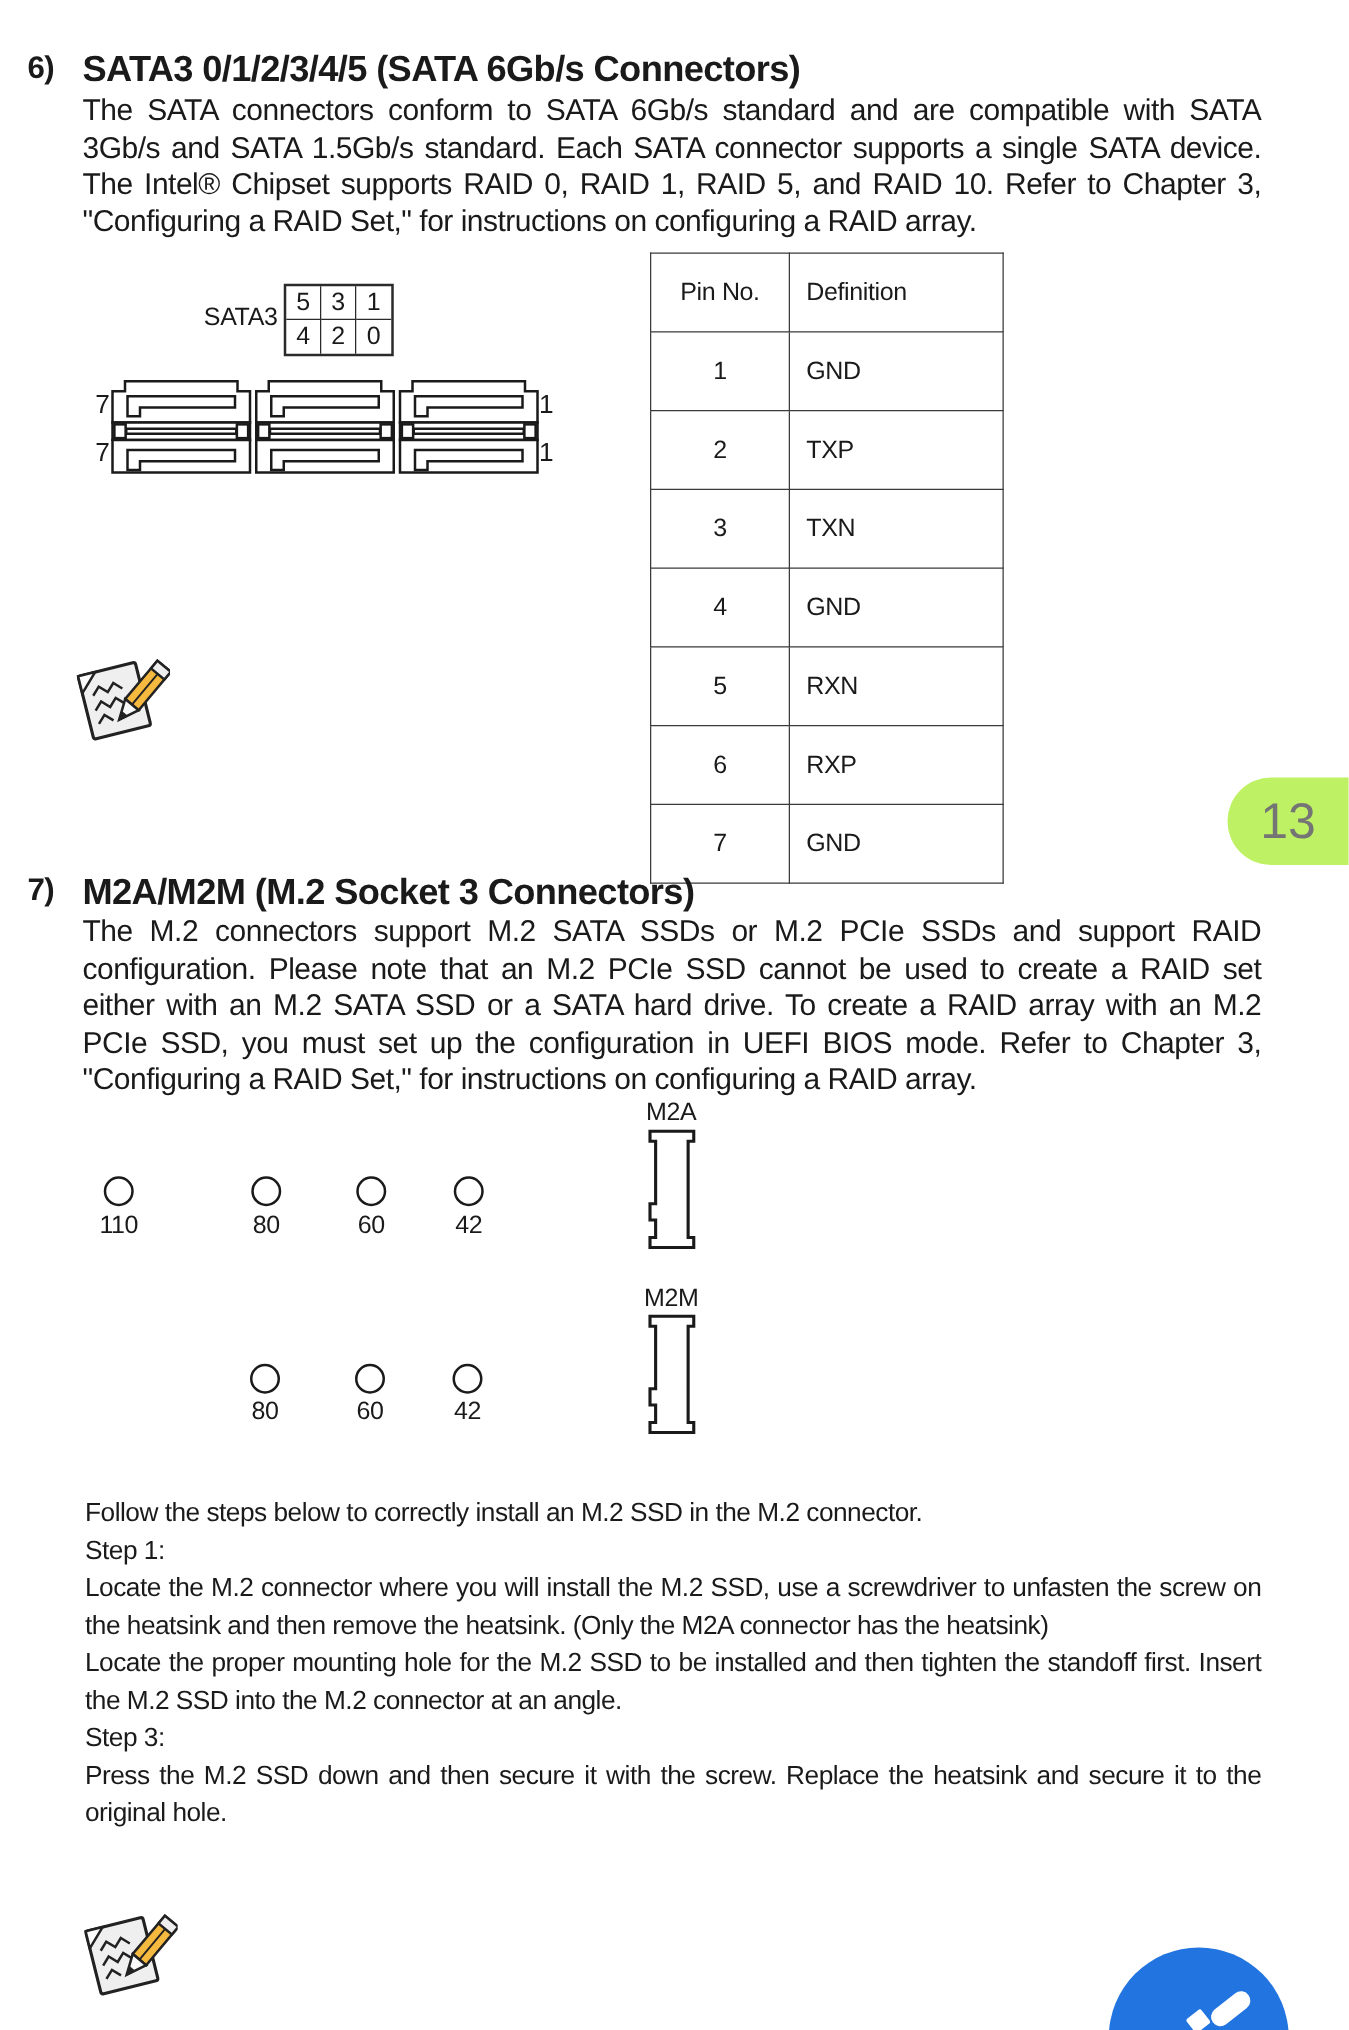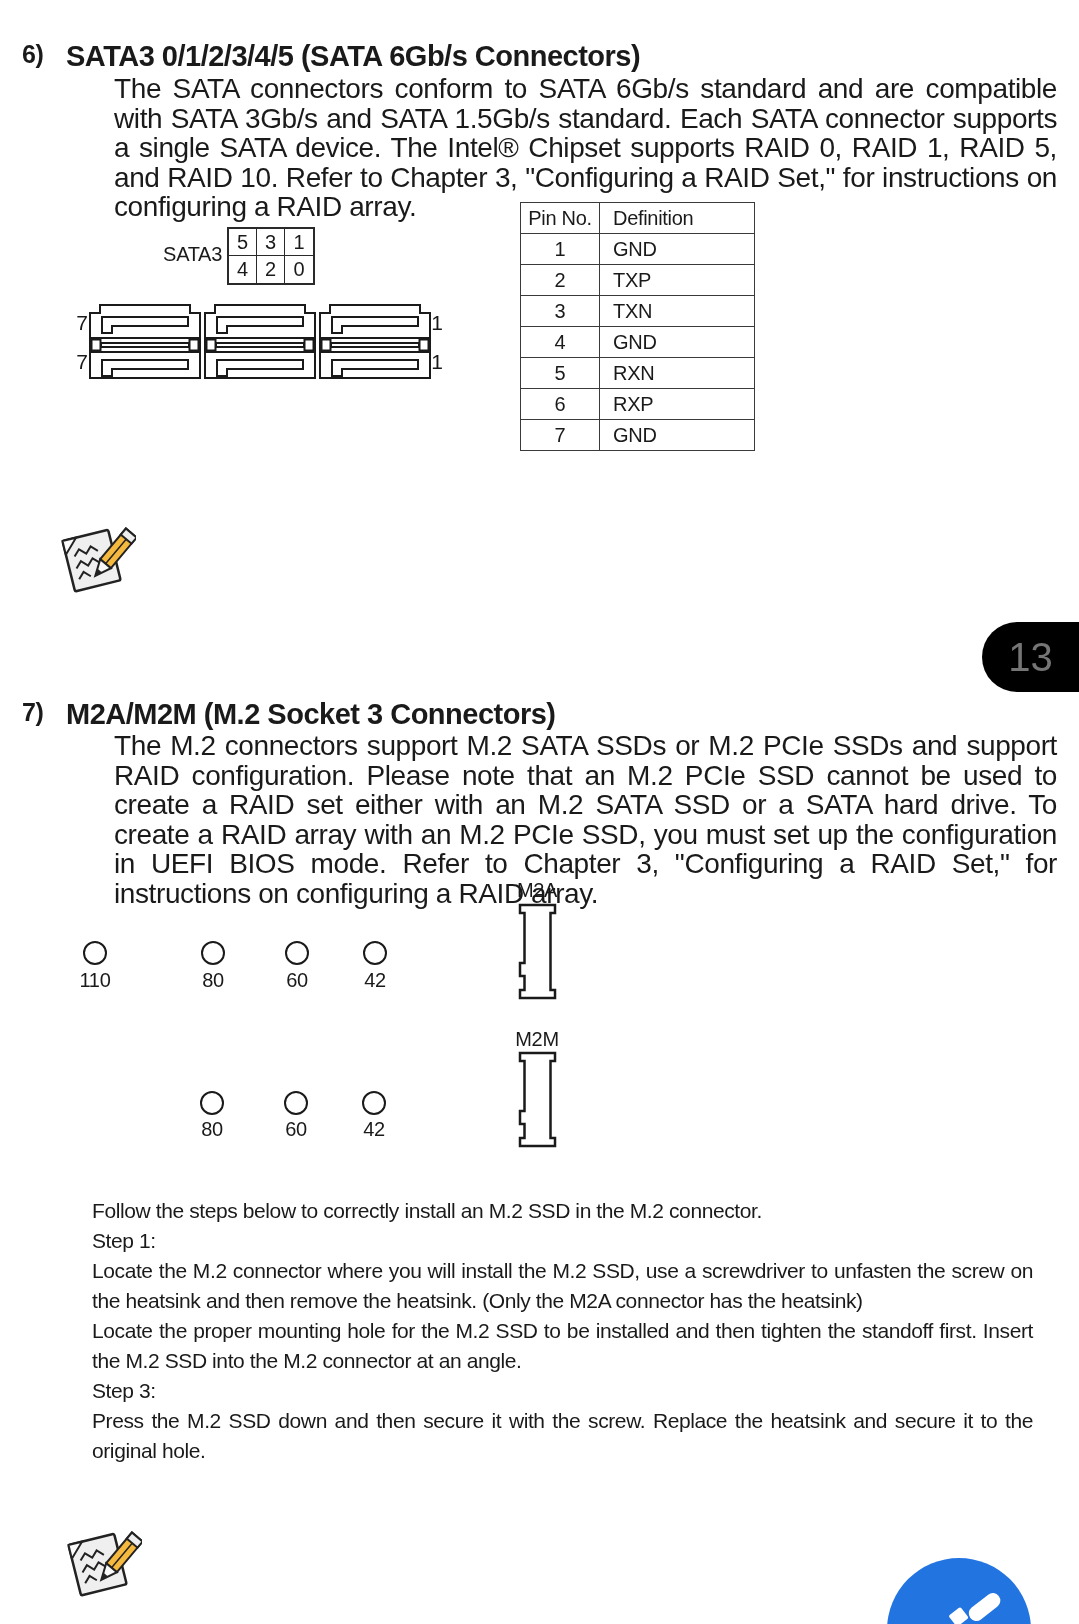--- a/index.html
+++ b/index.html
@@ -1,51 +1,51 @@
 <!DOCTYPE html>
 <html><head>
 <meta charset="utf-8">
 <style>
   html,body{margin:0;padding:0;}
   body{background:#fff;font-family:"Liberation Sans", sans-serif;color:#1a1a1a;}
   #page{position:relative;width:1079px;height:1624px;background:#ffffff;overflow:hidden;}
 
   .h-num{position:absolute;font-size:25px;font-weight:bold;letter-spacing:-0.5px;}
   .h-title{position:absolute;font-size:29px;font-weight:bold;letter-spacing:-0.5px;white-space:nowrap;}
-  .para{position:absolute;font-size:28px;line-height:29.5px;letter-spacing:-0.4px;text-align:justify;margin-left:48px;}
+  .para{position:absolute;font-size:24px;line-height:29.5px;letter-spacing:-0.4px;text-align:justify;}
 
   .diag-label{position:absolute;font-size:20px;letter-spacing:-0.3px;}
 
   
   #sata-grid{position:absolute;left:227px;top:227px;display:grid;
     grid-template-columns:repeat(3,28px);grid-auto-rows:27px;border:2px solid #2a2a2a;}
   .grid-cell{display:flex;align-items:center;justify-content:center;font-size:20px;
     border-right:1.5px solid #2a2a2a;border-bottom:1.5px solid #2a2a2a;}
   .grid-cell:nth-child(3n){border-right:none;}
   .grid-cell:nth-child(n+4){border-bottom:none;}
 
   
   #pin-table{position:absolute;left:520px;top:202px;border-collapse:collapse;}
   #pin-table th,#pin-table td{border:1.5px solid #3a3a3a;font-weight:normal;
-    font-size:20px;letter-spacing:-0.3px;height:30px;padding:0;}
+    font-size:20px;letter-spacing:-0.3px;height:30px;padding:16px;}
   #pin-table .col-pin{width:78px;text-align:center;}
   #pin-table .col-def{width:141px;text-align:left;padding-left:13px;}
 
   .note-text{position:absolute;font-size:21px;line-height:30px;letter-spacing:-0.4px;text-align:justify;}
 
   
   #page-pill{position:absolute;left:982px;top:622px;width:97px;height:70px;
     border-radius:35px 0 0 35px;background:#f2f3f4;display:flex;align-items:center;justify-content:center;}
   #page-pill span{font-size:40px;color:#757575;letter-spacing:0px;}
 
   
   .hole{position:absolute;width:24px;height:24px;border:2px solid #1a1a1a;border-radius:50%;background:#fff;box-sizing:border-box;}
   .hole-label{position:absolute;width:60px;text-align:center;font-size:20px;letter-spacing:-0.3px;}
 
-  #steps{position:absolute;left:68px;top:1196px;width:941px;margin-left:24px;}
+  #steps{position:absolute;left:68px;top:1196px;width:941px;}
   .step-line{font-size:21px;line-height:30px;letter-spacing:-0.4px;text-align:justify;}
 
   #edit-fab{position:absolute;left:887px;top:1558px;width:144px;height:144px;border-radius:50%;
     border:none;padding:0;cursor:pointer;}
   #edit-fab svg{position:absolute;left:0;top:0;}
 
   svg text{font-family:"Liberation Sans",sans-serif;}
 </style>
 </head>
 <body>
@@ -162,21 +162,21 @@
           <td class="col-pin">7</td>
           <td class="col-def">GND</td>
         </tr>
       </tbody>
   </table>
 
   <svg style="position:absolute;left:56px;top:520px" width="80" height="74">
     <use href="#sym-note"></use>
   </svg>
 
-  <div id="page-pill" style="background: #000000;">
+  <div id="page-pill" style="background: #bef264;">
     <span style="color: rgb(117, 117, 117);">13</span>
   </div>
 
   <div class="h-num" style="left:22px;top:698px">7)</div>
   <div class="h-title" style="left:66px;top:698px">M2A/M2M (M.2 Socket 3 Connectors)</div>
   <div class="para" style="left:66px;top:731px;width:943px">The M.2 connectors support M.2 SATA SSDs or M.2 PCIe SSDs and support RAID configuration. Please note that an M.2 PCIe SSD cannot be used to create a RAID set either with an M.2 SATA SSD or a SATA hard drive. To create a RAID array with an M.2 PCIe SSD, you must set up the configuration in UEFI BIOS mode. Refer to Chapter 3, "Configuring a RAID Set," for instructions on configuring a RAID array.</div>
 
   <div class="diag-label" style="left:505px;top:879px;width:64px;text-align:center">M2A</div>
   <svg style="position:absolute;left:515px;top:903px" width="45" height="100" viewBox="0 0 45 100">
     <path d="M5,2 H40 V10 H35.5 V87 H40 V95 H5 V87 H9.5 V73 H5 V60 H9.5 V10 H5 Z" fill="#fff" stroke="#1a1a1a" stroke-width="2.5"></path>

